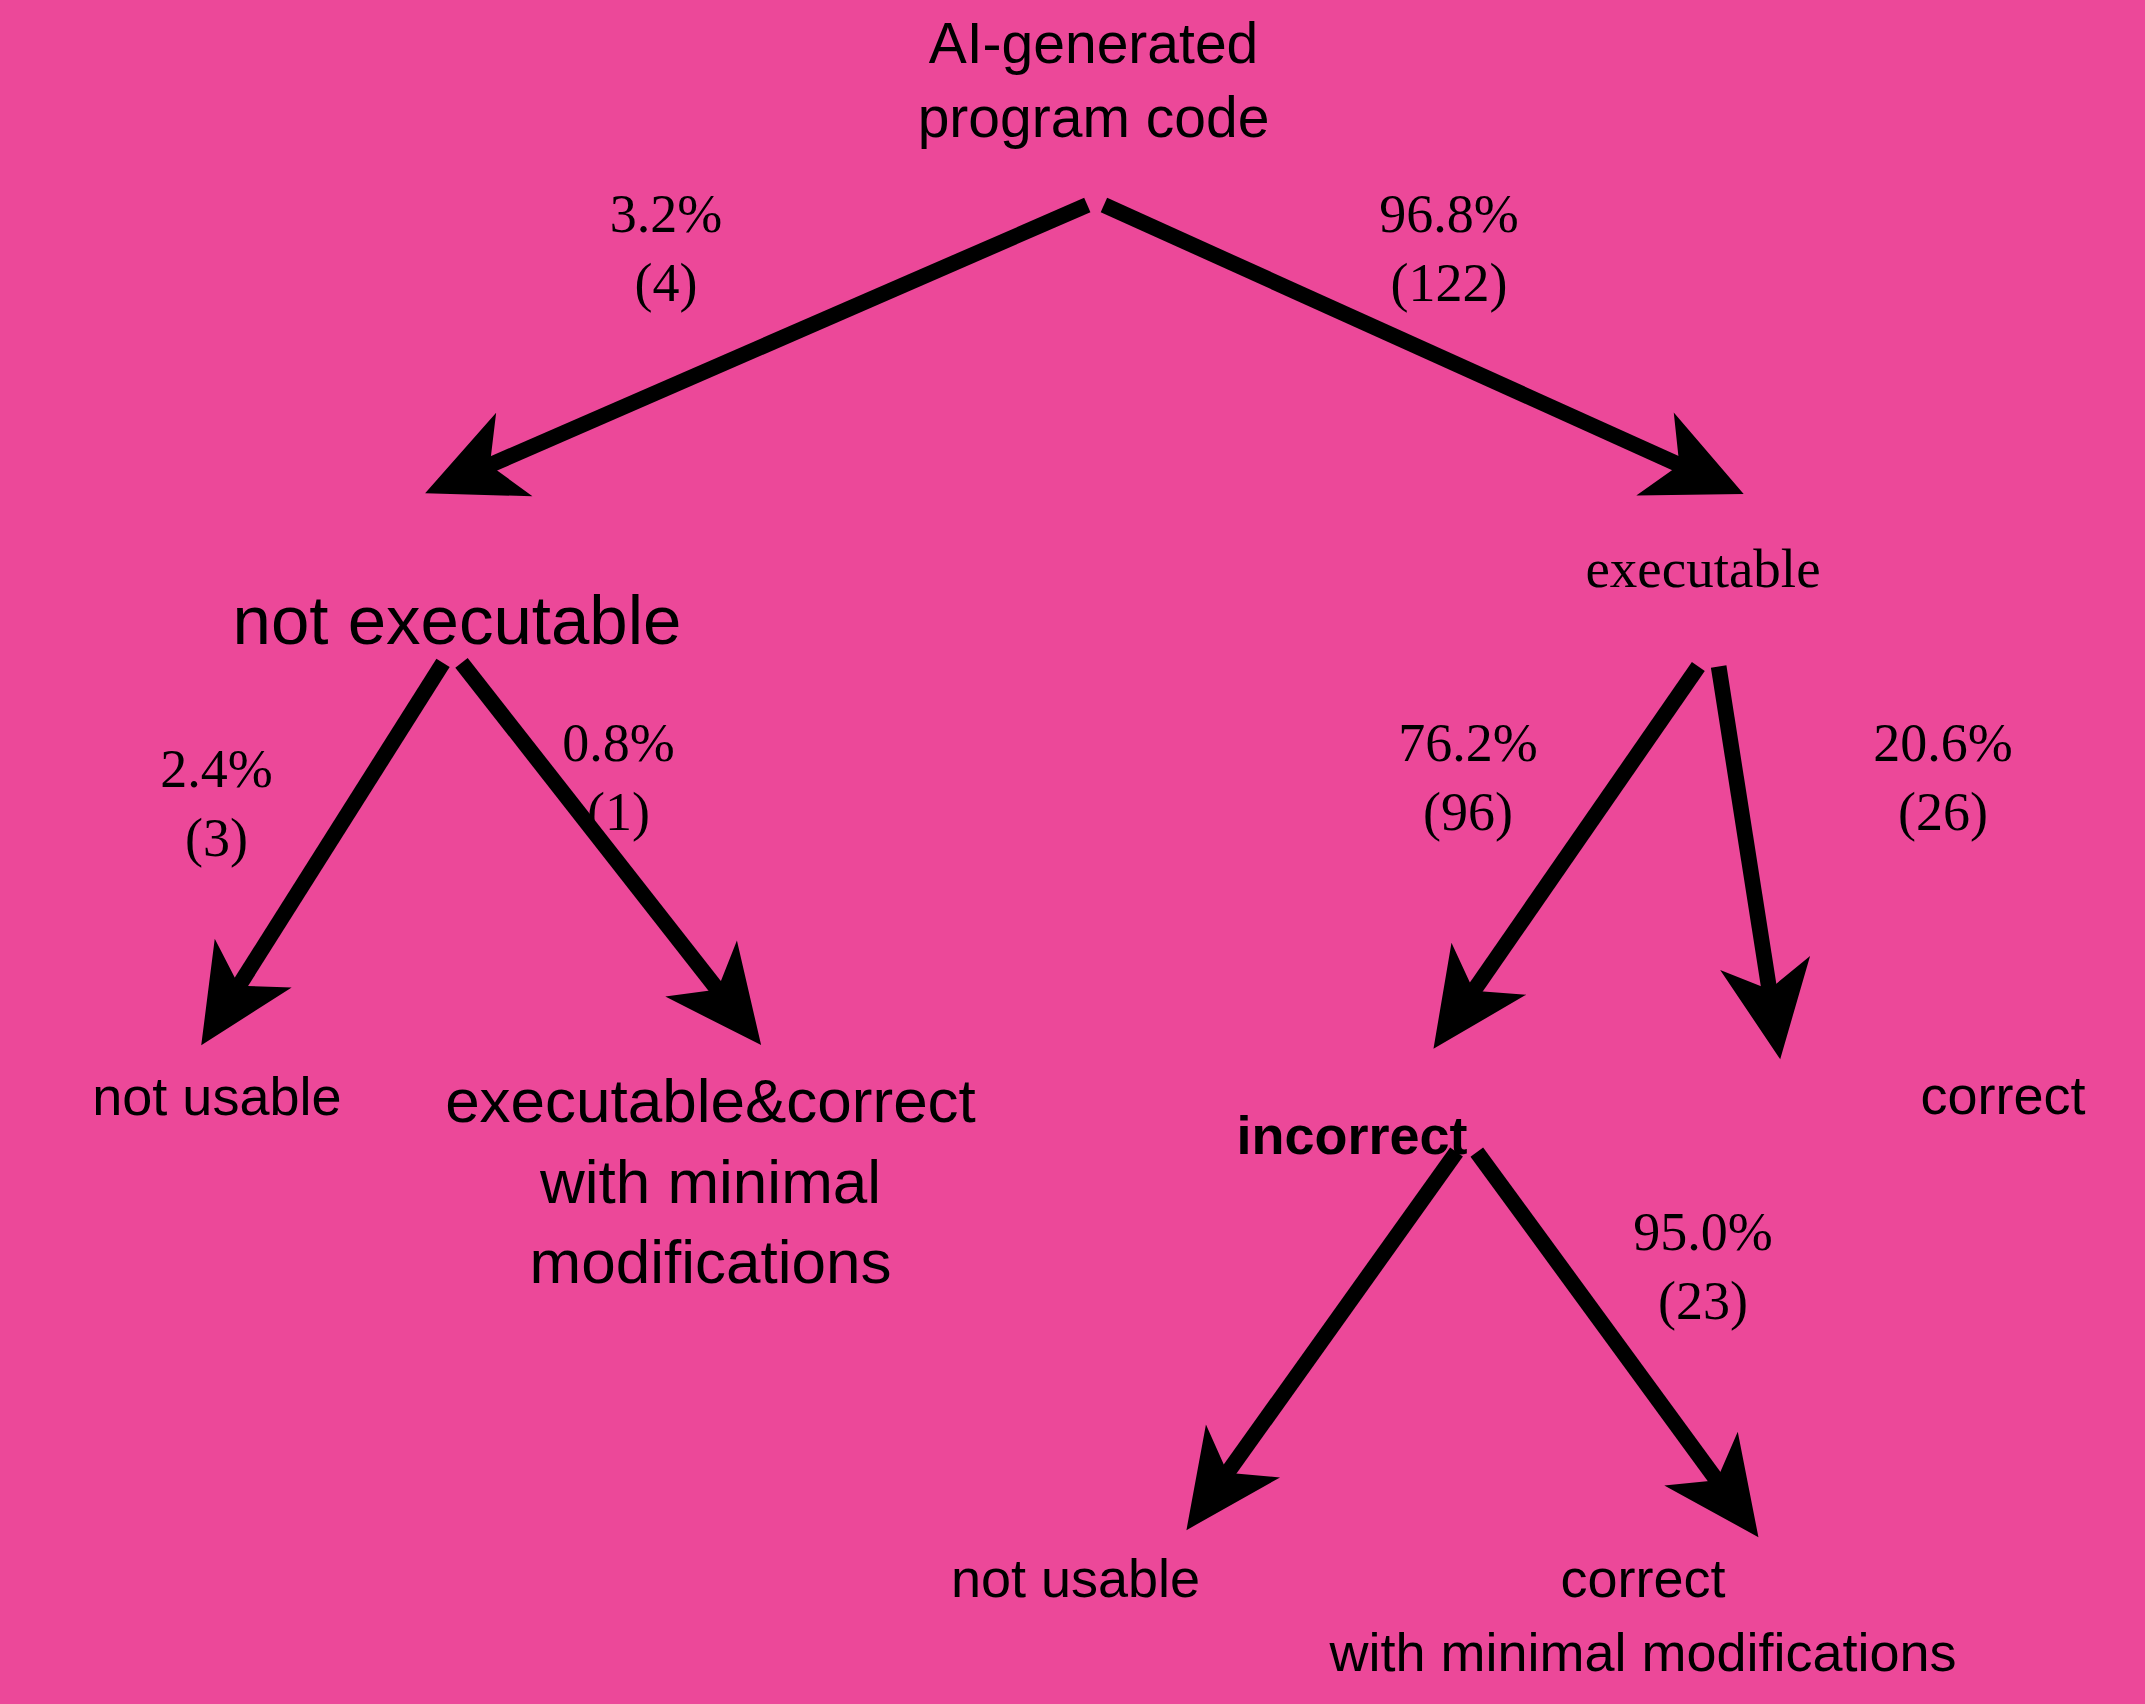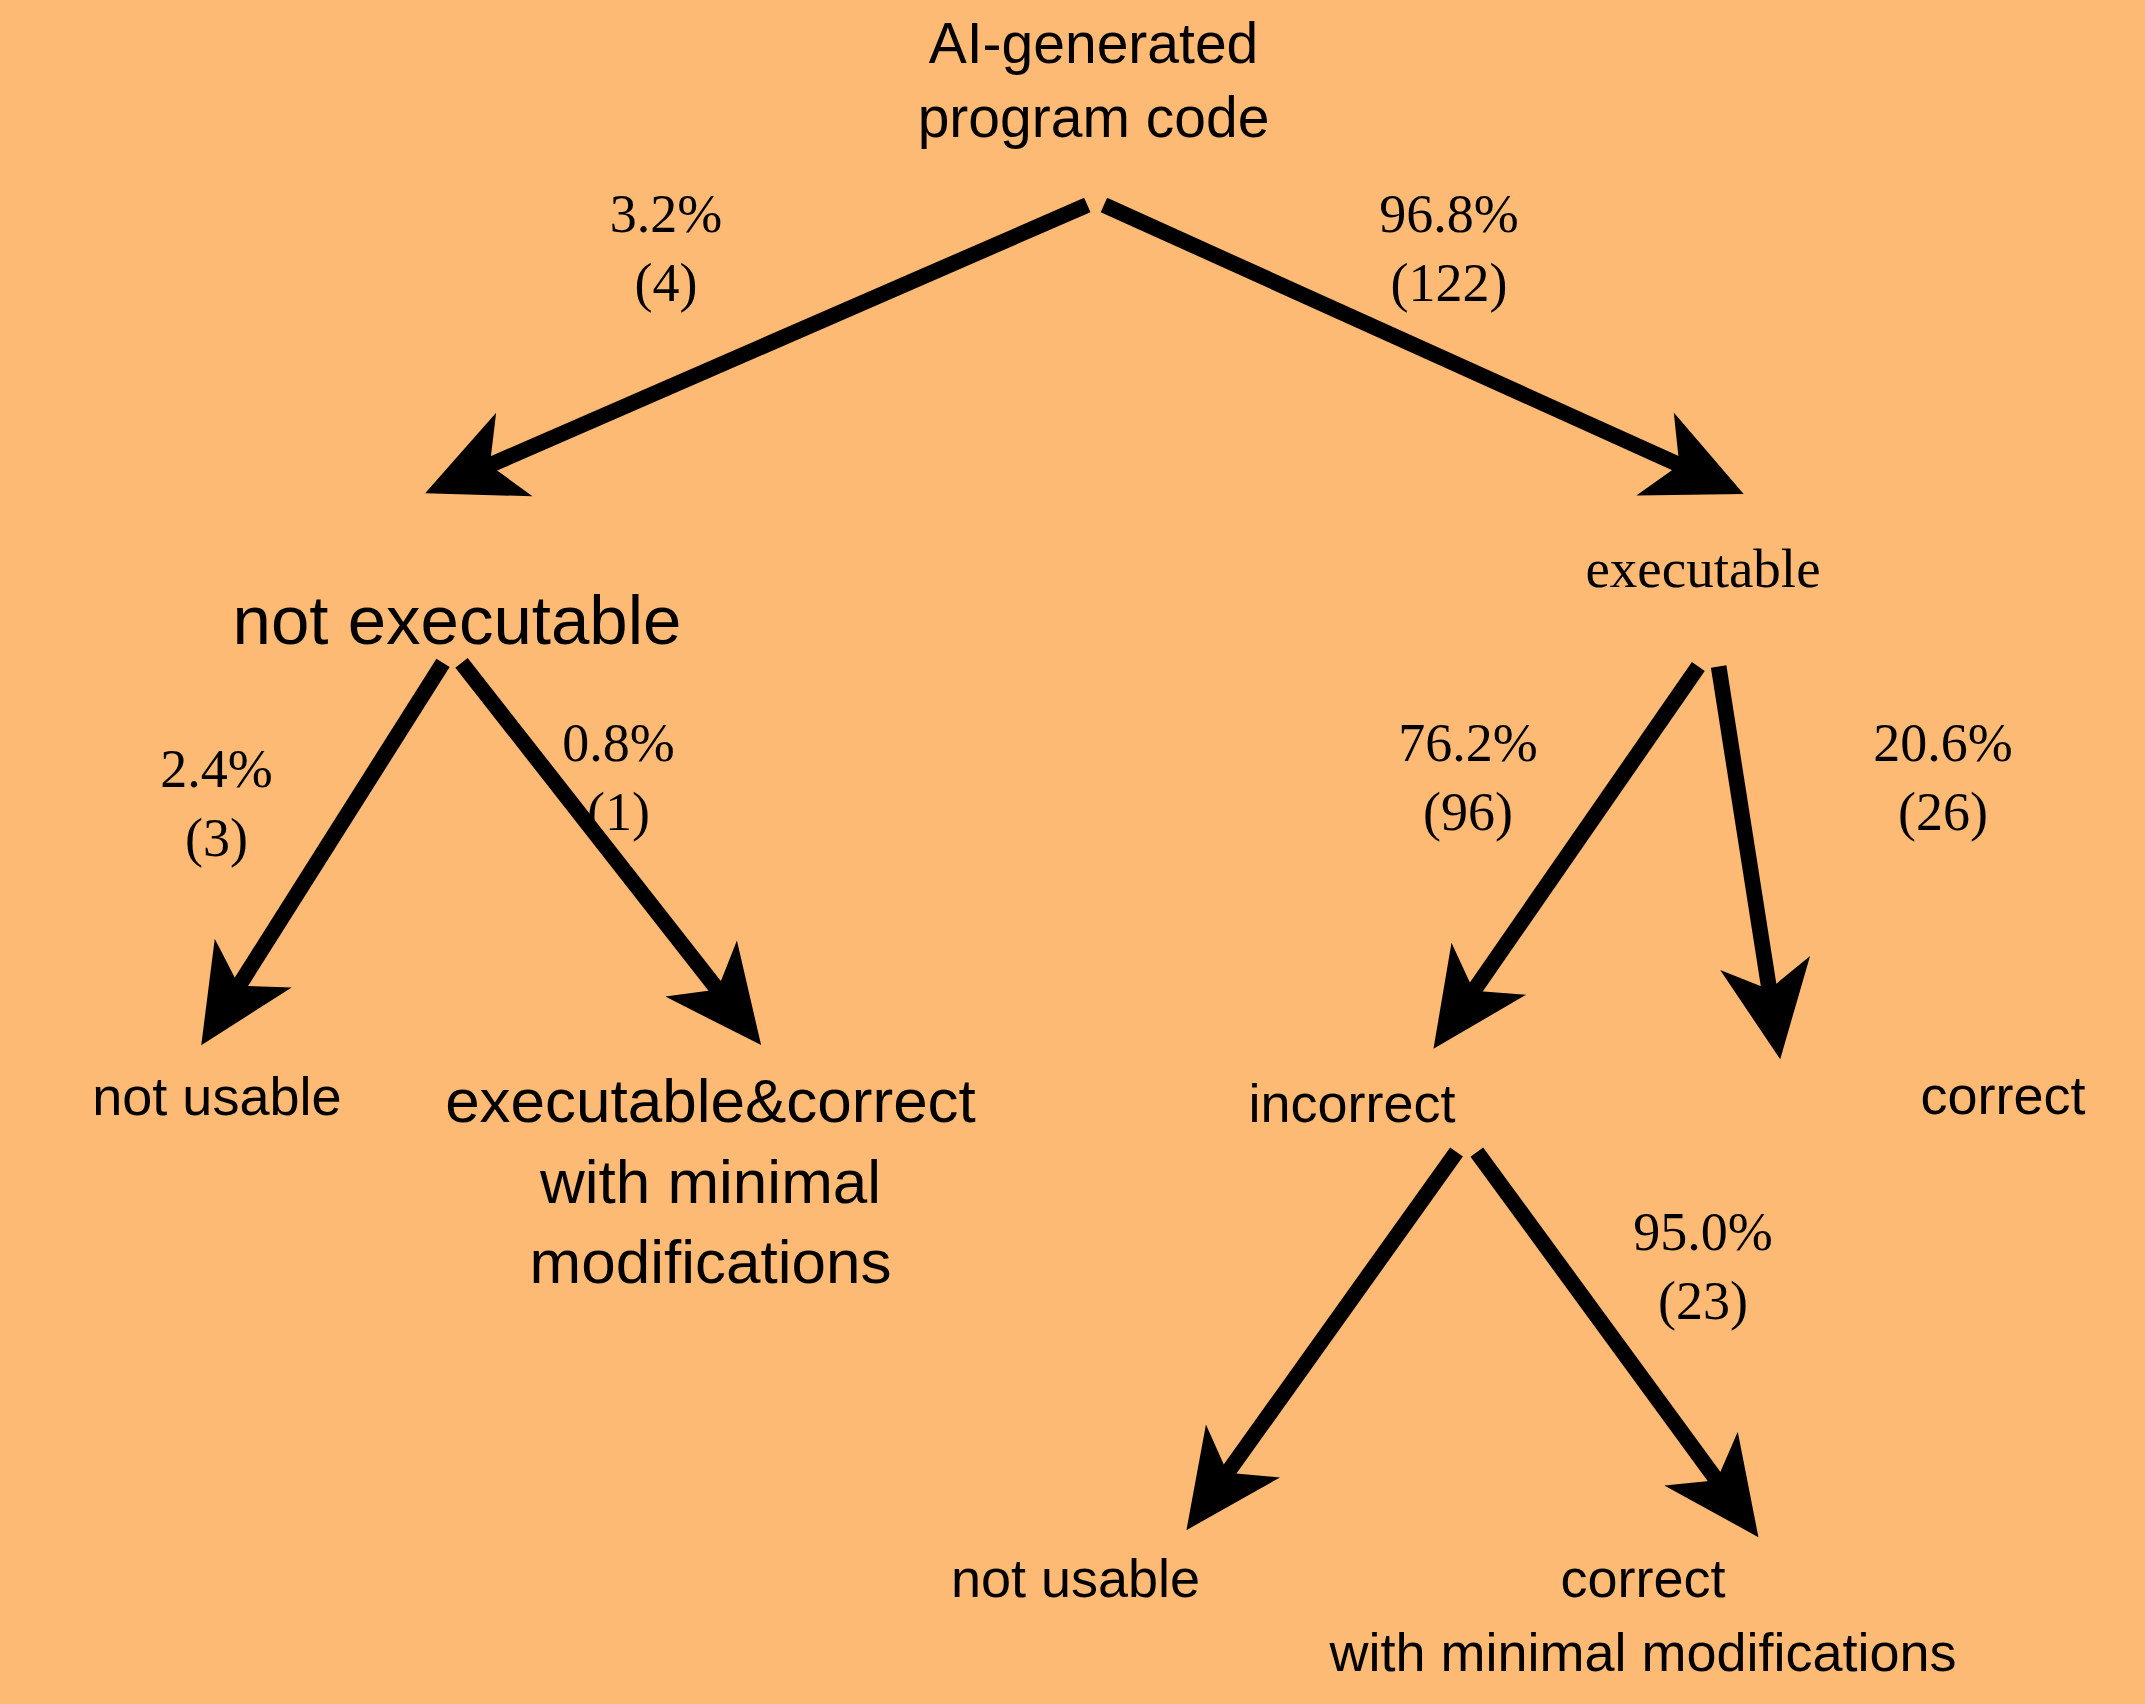--- a/index.html
+++ b/index.html
@@ -4,21 +4,21 @@
 <style>
   html, body {
     margin: 0;
     padding: 0;
     background: #ffffff;
   }
   #stage {
     position: relative;
     width: 2146px;
     height: 1705px;
-    background: #fdba74;
+    background: #ec4899;
     overflow: hidden;
     font-family: "Liberation Sans", sans-serif;
     color: #000000;
   }
   #edges {
     position: absolute;
     left: 0;
     top: 0;
     width: 2146px;
     height: 1705px;
@@ -87,21 +87,21 @@
   <div class="node" style="left:-4.6px; top:1061px; width:443px; font-size:54px;">
     <span>not usable</span>
   </div>
 
   <div class="node multiline" style="left:369px; top:1061px; width:683px; font-size:62px;">
     <div>executable&amp;correct</div>
     <div>with minimal</div>
     <div>modifications</div>
   </div>
 
-  <div class="node" style="left:1158px; top:1068px; width:388px; font-size:54px;">
+  <div class="node" style="left:1158px; top:1100px; width:388px; font-size:54px;font-weight:bold;">
     <span>incorrect</span>
   </div>
 
   <div class="node" style="left:1809px; top:1060px; width:388px; font-size:54px;">
     <span>correct</span>
   </div>
 
   <div class="node" style="left:854px; top:1543px; width:443px; font-size:54px;">
     <span>not usable</span>
   </div>

